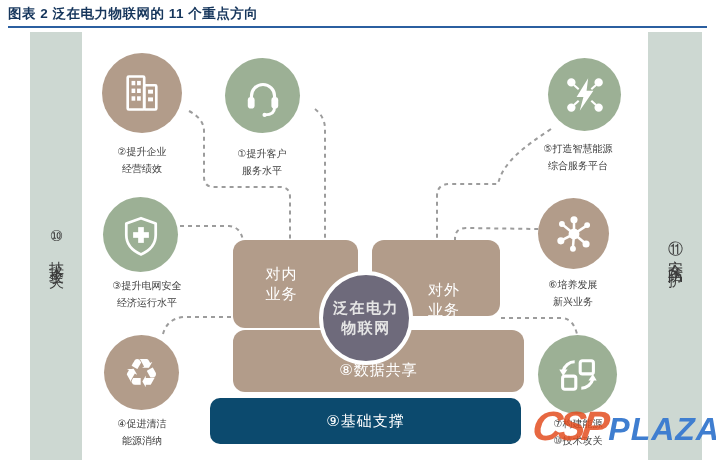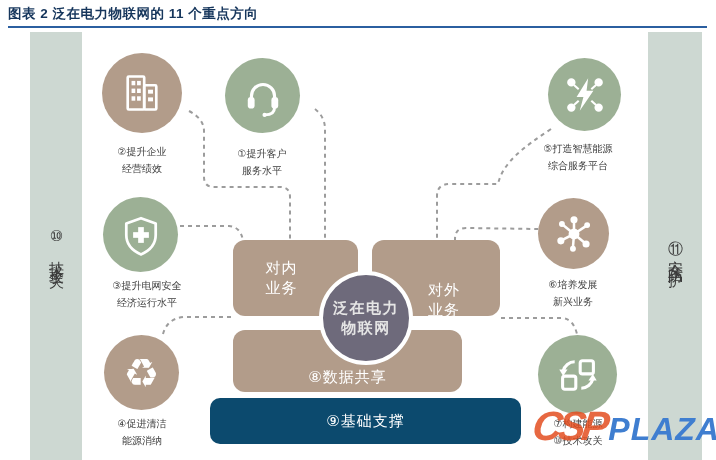--- a/index.html
+++ b/index.html
@@ -42,25 +42,25 @@
   .n5l{left:508px;top:140px;}
   .n3l{left:77px;top:277px;}
   .n6l{left:503px;top:276px;}
   .n4l{left:72px;top:415px;}
   .n7l{left:508px;top:415px;z-index:2;}
 
   
   .cbox{background:#b29c8a;border-radius:12px;color:#fff;display:flex;align-items:center;justify-content:center;
         font-size:15px;line-height:20px;letter-spacing:1px;text-align:center;z-index:1;}
   .cbox span{display:block;}
-  .box-inner{left:233px;top:240px;width:125px;height:76px;padding-right:0;}
+  .box-inner{left:233px;top:240px;width:125px;height:88px;padding-right:0;}
   .box-inner .shift{margin-right:28px;}
   .box-outer{left:372px;top:240px;width:128px;height:76px;}
   .box-outer .shift{margin-left:16px;margin-top:44px;}
-  .bar8{left:233px;top:330px;width:229px;height:62px;align-items:flex-end;padding-bottom:5px;box-sizing:border-box;}
+  .bar8{left:233px;top:330px;width:291px;height:62px;align-items:flex-end;padding-bottom:12px;box-sizing:border-box;}
   .bar9{left:210px;top:398px;width:311px;height:46px;background:#0c4a6e;border-radius:10px;color:#fff;
         display:flex;align-items:center;justify-content:center;font-size:15px;letter-spacing:1px;z-index:1;}
   .core{left:319px;top:271px;width:86px;height:86px;border:4px solid #ffffff;border-radius:50%;background:#6e6a7b;
         display:flex;align-items:center;justify-content:center;z-index:3;color:#e5e5e5;font-weight:bold;
         font-size:15px;line-height:20px;letter-spacing:1.5px;text-align:center;}
   .core span{display:block;}
 
   
   .wm{left:533px;top:403px;z-index:6;display:flex;align-items:baseline;font-style:italic;white-space:nowrap;}
   .wm-csp{font-size:41px;font-weight:900;color:rgba(227,78,32,0.85);letter-spacing:-4px;transform:skewX(-8deg);}

